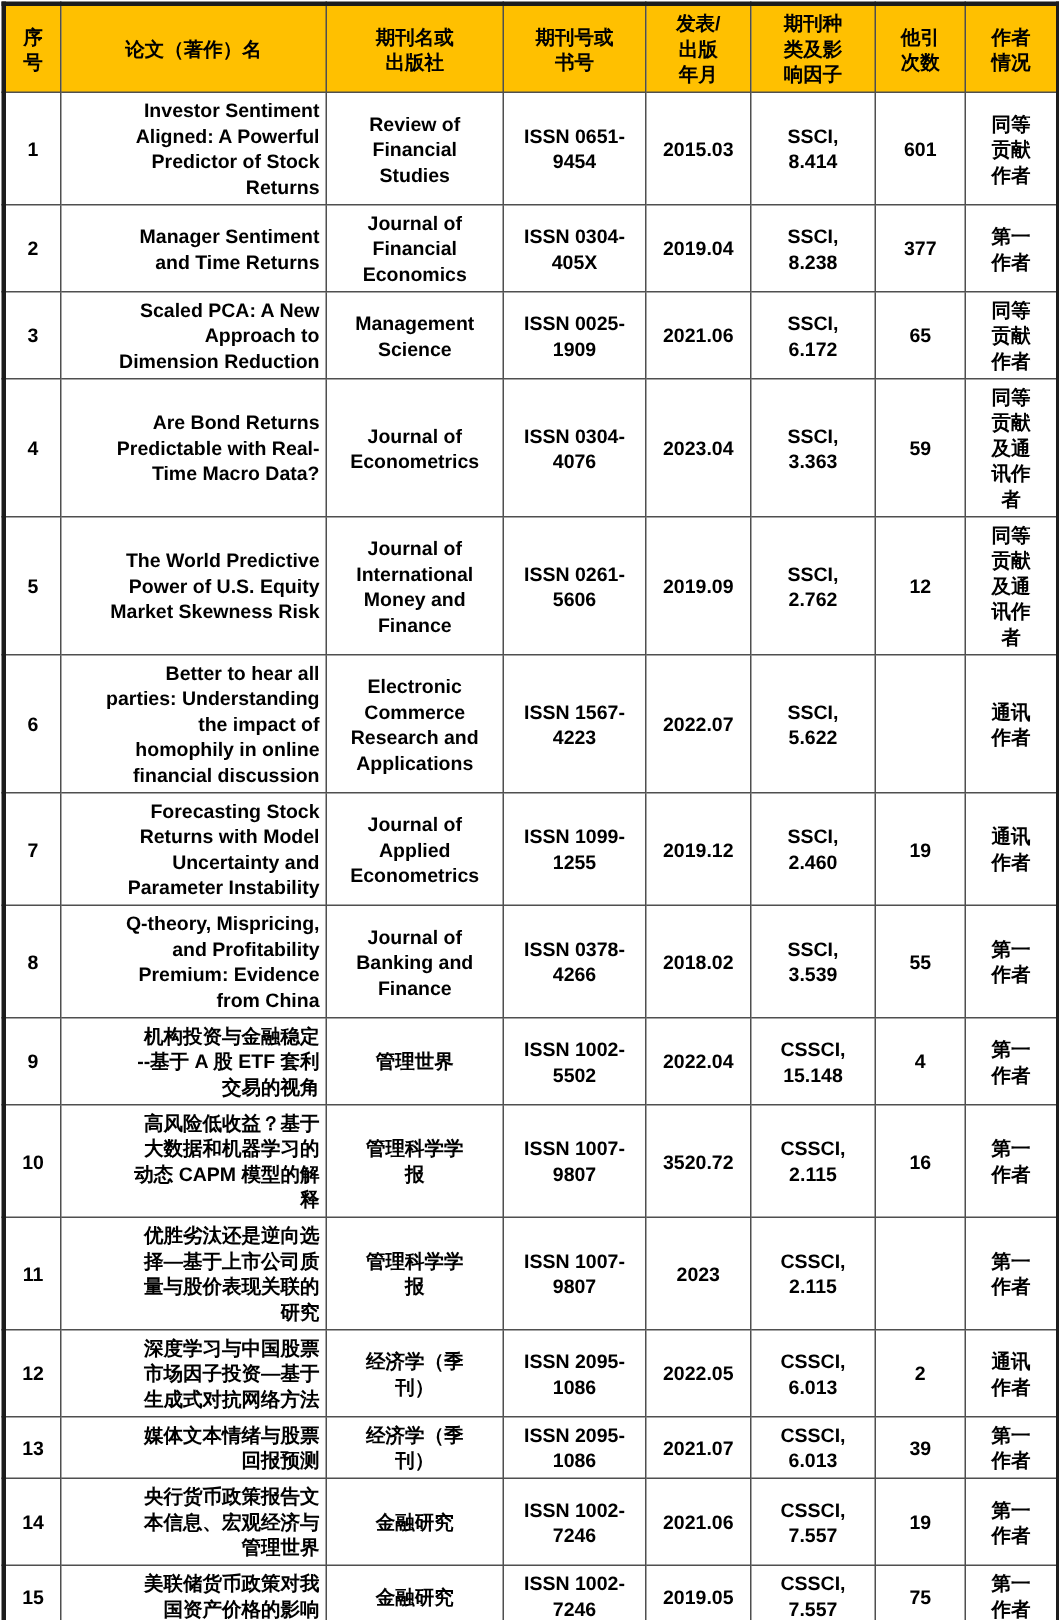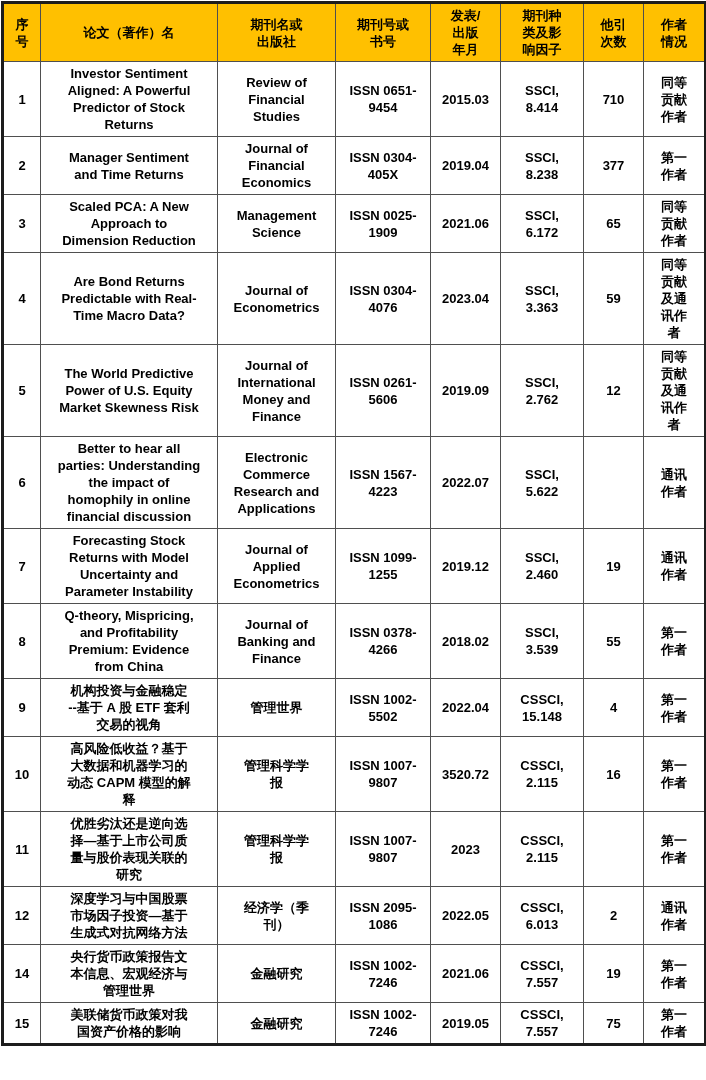--- a/index.html
+++ b/index.html
@@ -33,21 +33,21 @@
     vertical-align: middle;
     white-space: pre-line;
     overflow-wrap: break-word;
     box-sizing: border-box;
   }
   .pub-table th {
     background: var(--header-bg, #FFC000);
     height: 55px;
   }
   .pub-table td.col-title {
-    text-align: center;
+    text-align: right;
   }
 </style>
 </head>
 <body>
 
 <div class="sheet">
   <table class="pub-table">
     <colgroup>
       <col style="width:38px">
       <col style="width:177px">
@@ -87,21 +87,21 @@
 Predictor of Stock
 Returns</td>
           <td class="col-journal">Review of
 Financial
 Studies</td>
           <td class="col-issn">ISSN 0651-
 9454</td>
           <td class="col-date">2015.03</td>
           <td class="col-type_if">SSCI,
 8.414</td>
-          <td class="col-citations">710</td>
+          <td class="col-citations">601</td>
           <td class="col-author_role">同等
 贡献
 作者</td>
         </tr>
         <tr>
           <td class="col-index">2</td>
           <td class="col-title">Manager Sentiment
 and Time Returns</td>
           <td class="col-journal">Journal of
 Financial
@@ -287,20 +287,35 @@
           <td class="col-issn">ISSN 2095-
 1086</td>
           <td class="col-date">2022.05</td>
           <td class="col-type_if">CSSCI,
 6.013</td>
           <td class="col-citations">2</td>
           <td class="col-author_role">通讯
 作者</td>
         </tr>
         <tr>
+          <td class="col-index">13</td>
+          <td class="col-title">媒体文本情绪与股票
+回报预测</td>
+          <td class="col-journal">经济学（季
+刊）</td>
+          <td class="col-issn">ISSN 2095-
+1086</td>
+          <td class="col-date">2021.07</td>
+          <td class="col-type_if">CSSCI,
+6.013</td>
+          <td class="col-citations">39</td>
+          <td class="col-author_role">第一
+作者</td>
+        </tr>
+        <tr>
           <td class="col-index">14</td>
           <td class="col-title">央行货币政策报告文
 本信息、宏观经济与
 管理世界</td>
           <td class="col-journal">金融研究</td>
           <td class="col-issn">ISSN 1002-
 7246</td>
           <td class="col-date">2021.06</td>
           <td class="col-type_if">CSSCI,
 7.557</td>

